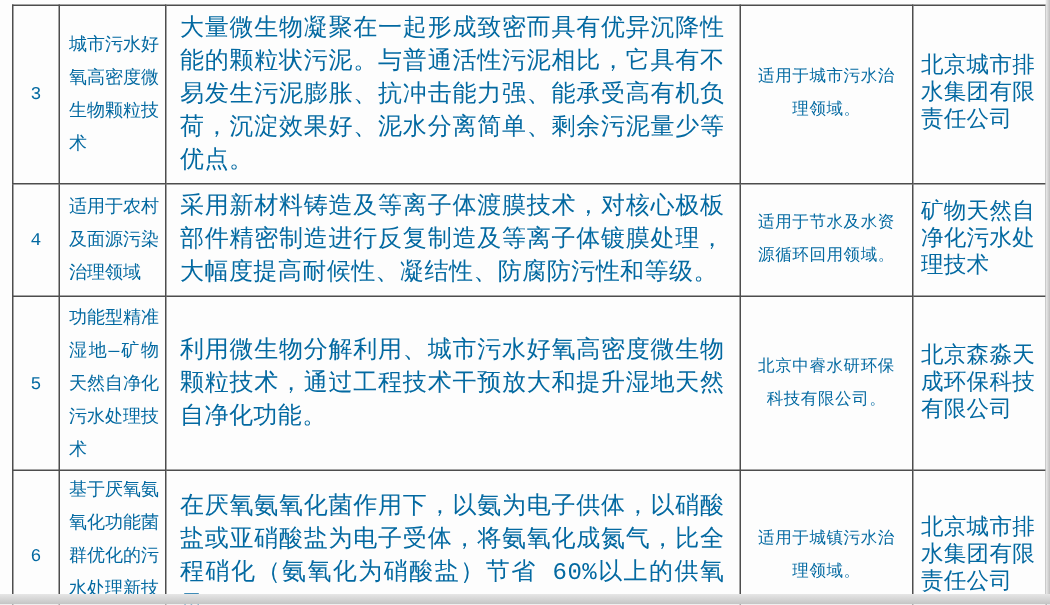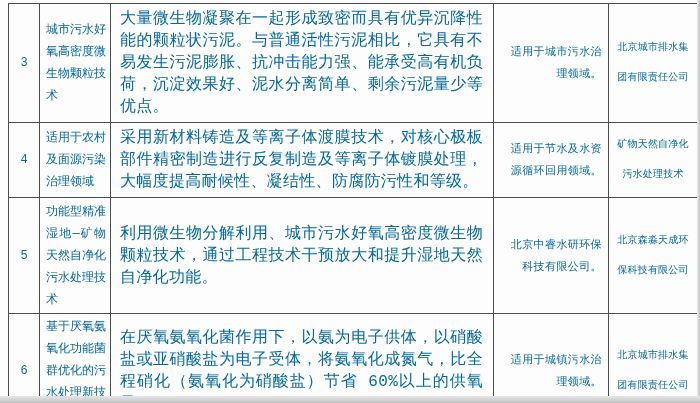--- a/index.html
+++ b/index.html
@@ -53,28 +53,28 @@
     font-size:16px;
     line-height:22px;
     padding:4px 10px 4px 9px;
     text-align:justify;
     letter-spacing:0.3px;
   }
   td.c-field {
     font-size:11px;
     line-height:22px;
     padding:4px 6px;
-    text-align:right;
+    text-align:center;
     letter-spacing:0.4px;
   }
   td.c-company {
-    font-size:10px;
-    line-height:30px;
+    font-size:15px;
+    line-height:18px;
     padding:4px 5px;
-    text-align:center;
+    text-align:left;
     letter-spacing:0.2px;
   }
   .bottom-edge {
     position:absolute;
     left:0; top:396px;
     width:700px; height:7px;
     background:linear-gradient(to bottom,#e6e6e6,#c3c3c3);
   }
   .right-edge {
     position:absolute;

